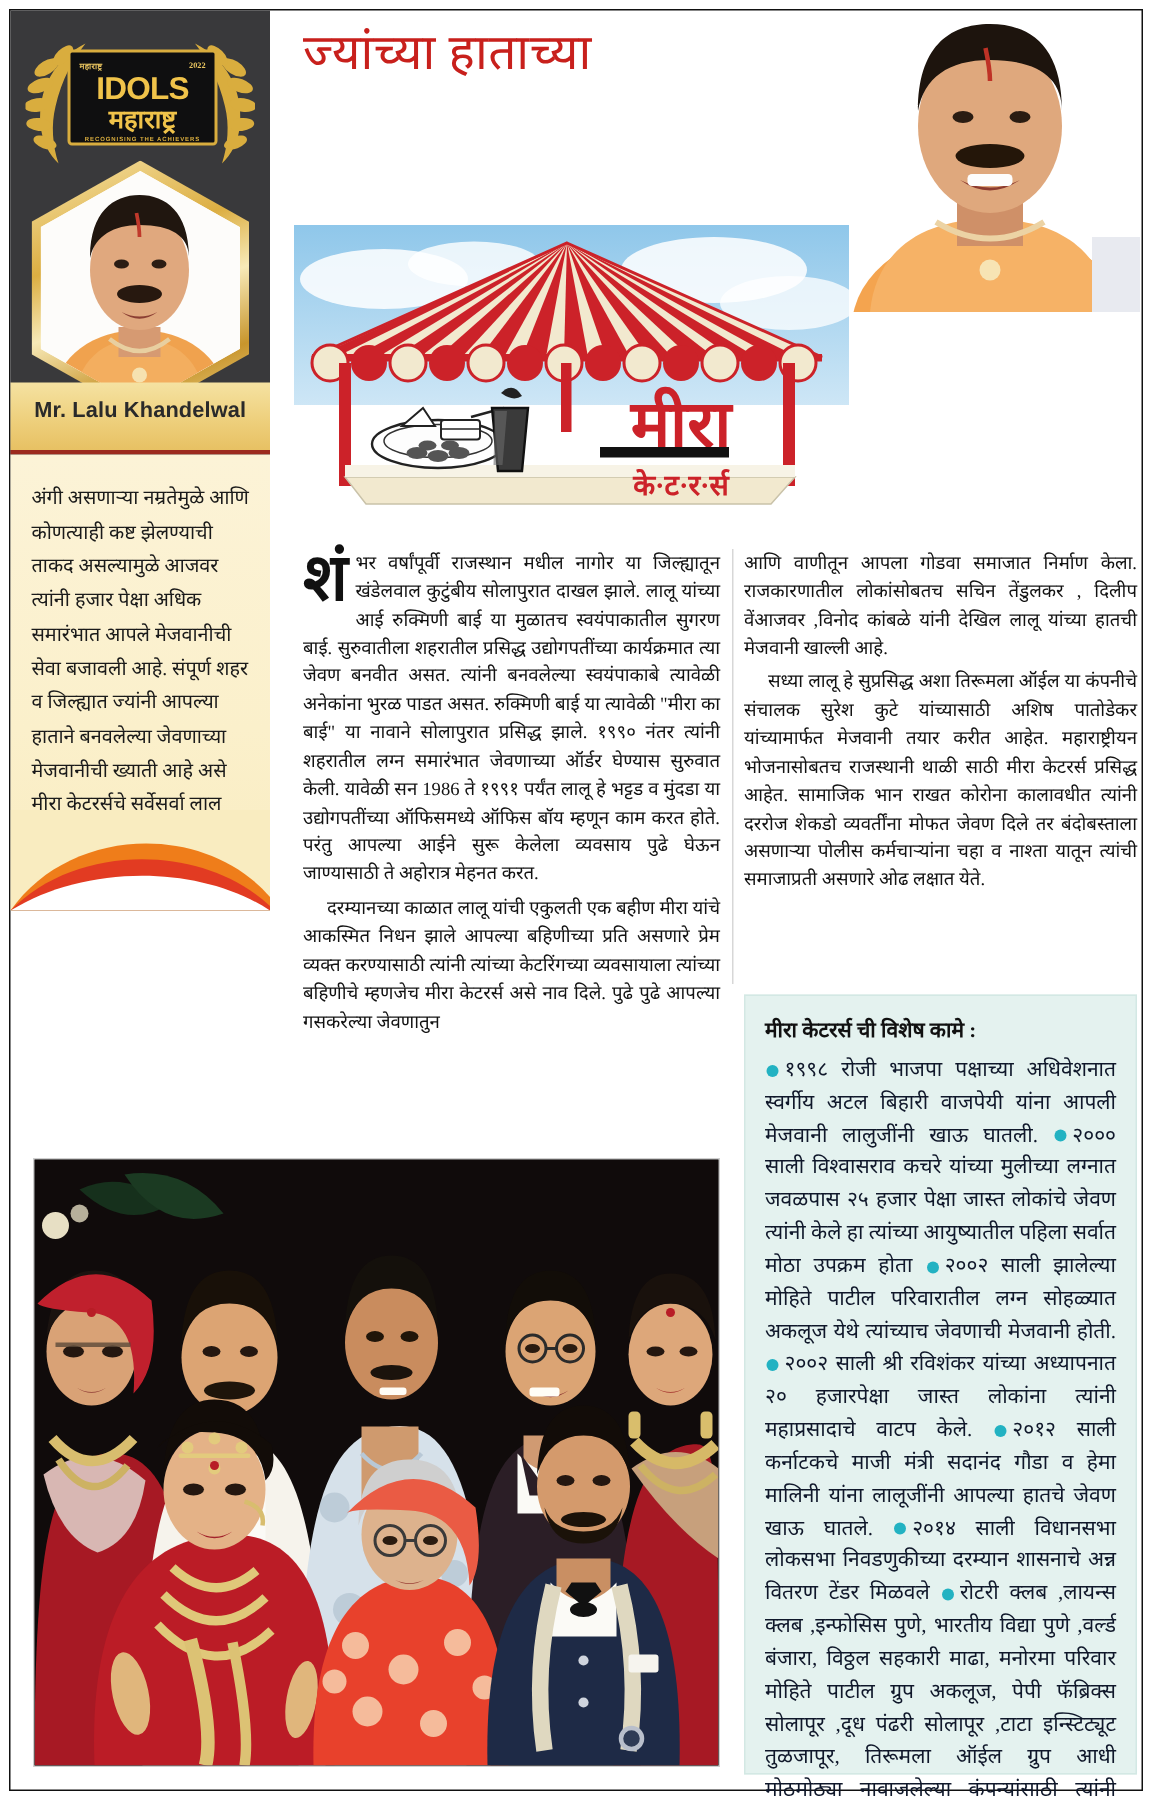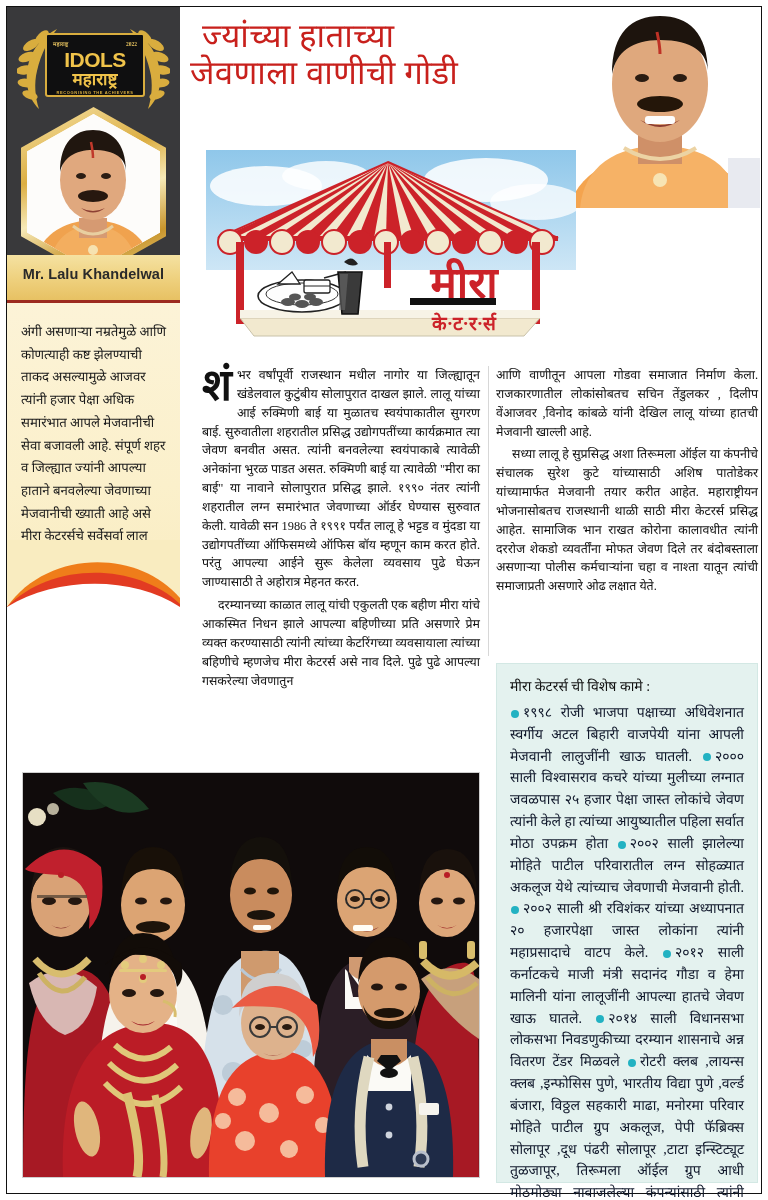--- a/index.html
+++ b/index.html
@@ -97,21 +97,21 @@
   .hl1{font-size:33px;display:block;letter-spacing:.3px;padding-left:12px;}
   .hl2{font-size:33px;display:block;letter-spacing:.3px;}
 
   
   .top-portrait{
     position:absolute;left:560px;top:8px;width:200px;height:200px;overflow:hidden;
   }
 
   
   .tent{
-    position:absolute;left:206px;top:150px;width:370px;height:205px;overflow:hidden;
+    position:absolute;left:196px;top:150px;width:370px;height:205px;overflow:hidden;
   }
 
   
   .col{
     position:absolute;top:366px;
     font-size:12.4px;line-height:1.52;color:#111;
     text-align:justify;
     font-family:"Liberation Serif","DejaVu Serif",serif;
   }
   .col p{margin:0 0 4px 0;text-indent:16px;}
@@ -126,21 +126,21 @@
     font-family:"Liberation Serif","DejaVu Serif",serif;
   }
 
   
   .hlbox{
     position:absolute;left:496px;top:663px;width:262px;height:520px;
     background:#e4f2ef;box-sizing:border-box;padding:12px 13px 10px 13px;
     border:1px solid #d3e8e4;
   }
   .hlbox h3{
-    margin:0 0 7px 0;font-size:14px;font-weight:normal;color:#111;
+    margin:0 0 7px 0;font-size:14px;font-weight:bold;color:#111;
     font-family:"Liberation Serif","DejaVu Serif",serif;
   }
   .hlbox .body{
     font-size:14px;line-height:1.56;color:#0f172a;text-align:justify;
   }
   .bul{
     display:inline-block;width:8px;height:8px;border-radius:50%;
     background:#22b2c2;margin:0 4px 0 1px;vertical-align:middle;
   }
 
@@ -231,21 +231,20 @@
     <svg width="173" height="67" viewBox="0 0 173 67">
       <rect width="173" height="67" fill="#f9ecc0"></rect>
       <path d="M0 67 C40 10 130 8 173 58 L173 67 Z" fill="#ef7d1a"></path>
       <path d="M0 67 C44 22 128 22 173 64 L173 67 Z" fill="#e23b22"></path>
       <path d="M0 67 C50 36 126 36 173 67 Z" fill="#ffffff"></path>
     </svg>
   </div>
 
   <div class="headline">
     <span class="hl1">ज्यांच्या हाताच्या</span>
-    <span class="hl2">जेवणाला वाणीची गोडी</span>
   </div>
 
   <div class="top-portrait">
     <svg width="200" height="200" viewBox="0 0 200 200">
       <rect width="200" height="200" fill="#ffffff"></rect>
       <ellipse cx="100" cy="210" rx="92" ry="66" fill="#f4a44f"></ellipse>
       <path d="M20 200 C24 158 56 138 100 138 C144 138 176 158 180 200 Z" fill="#f6b266"></path>
       <path d="M78 126 h44 v30 h-44 Z" fill="#cf9068"></path>
       <ellipse cx="100" cy="76" rx="48" ry="58" fill="#dfa87d"></ellipse>
       <path d="M52 66 C52 24 72 8 100 8 C128 8 148 24 148 66 C148 44 132 32 100 32 C72 32 56 44 52 66 Z" fill="#1d140d"></path>

